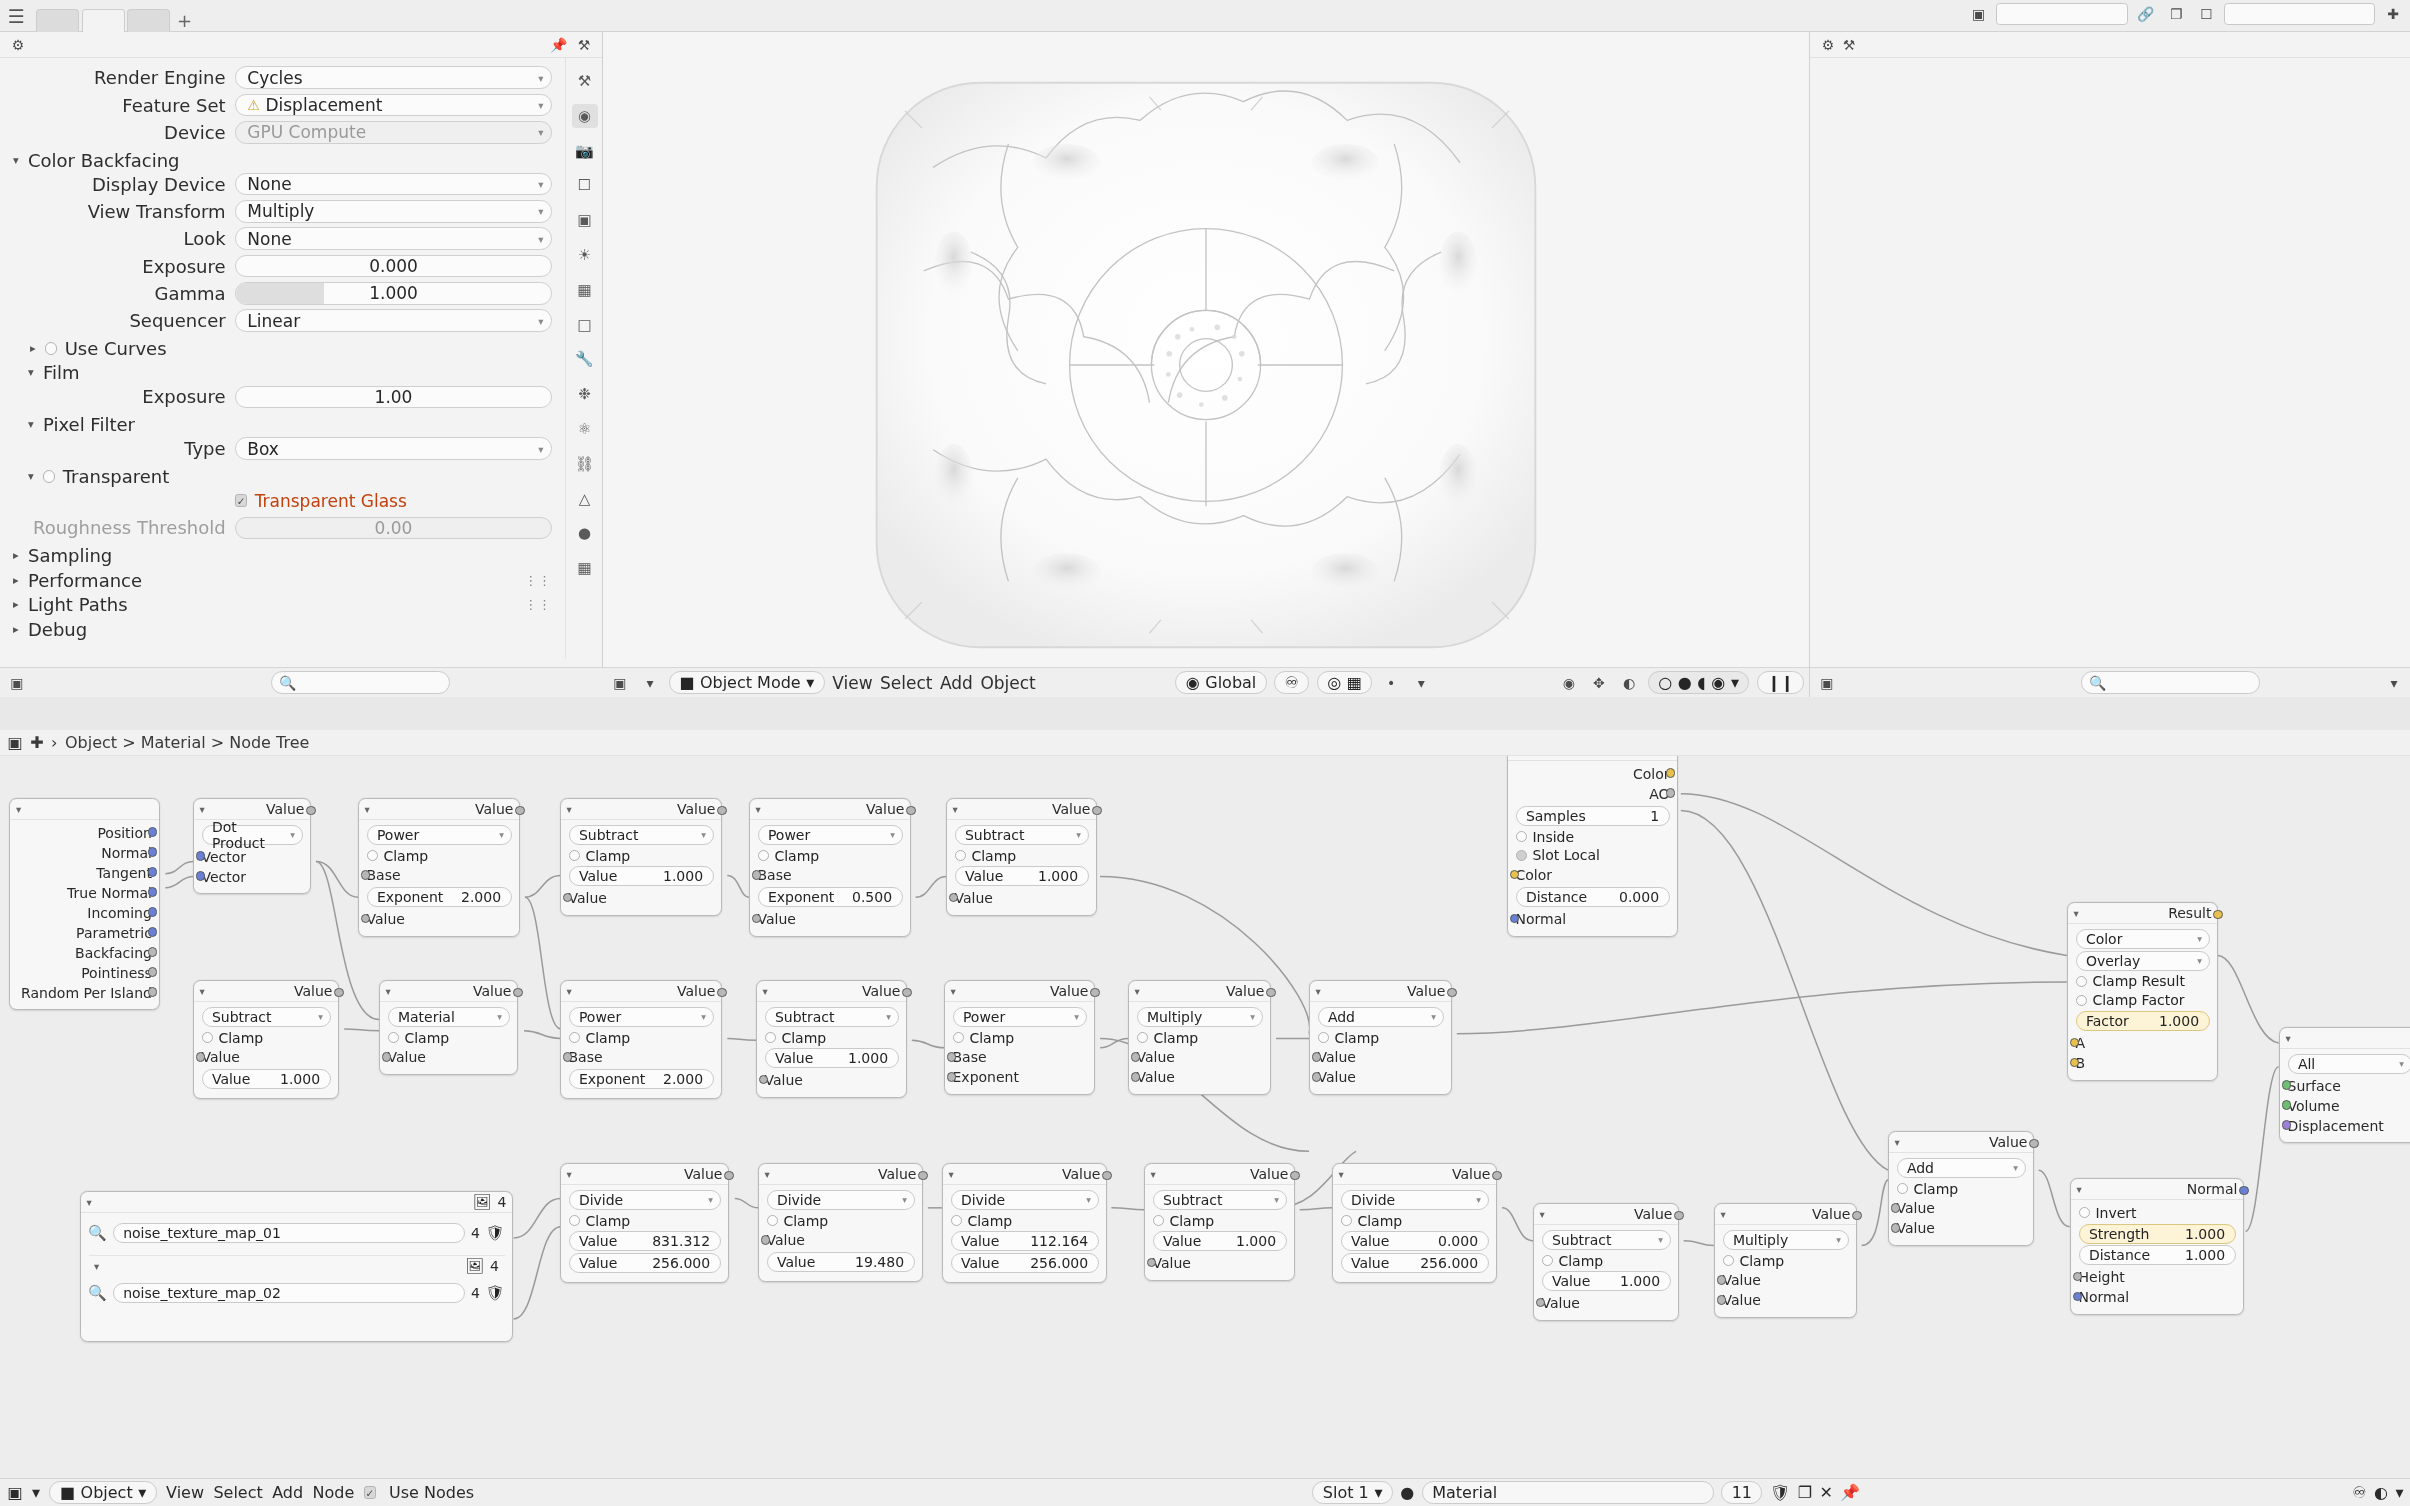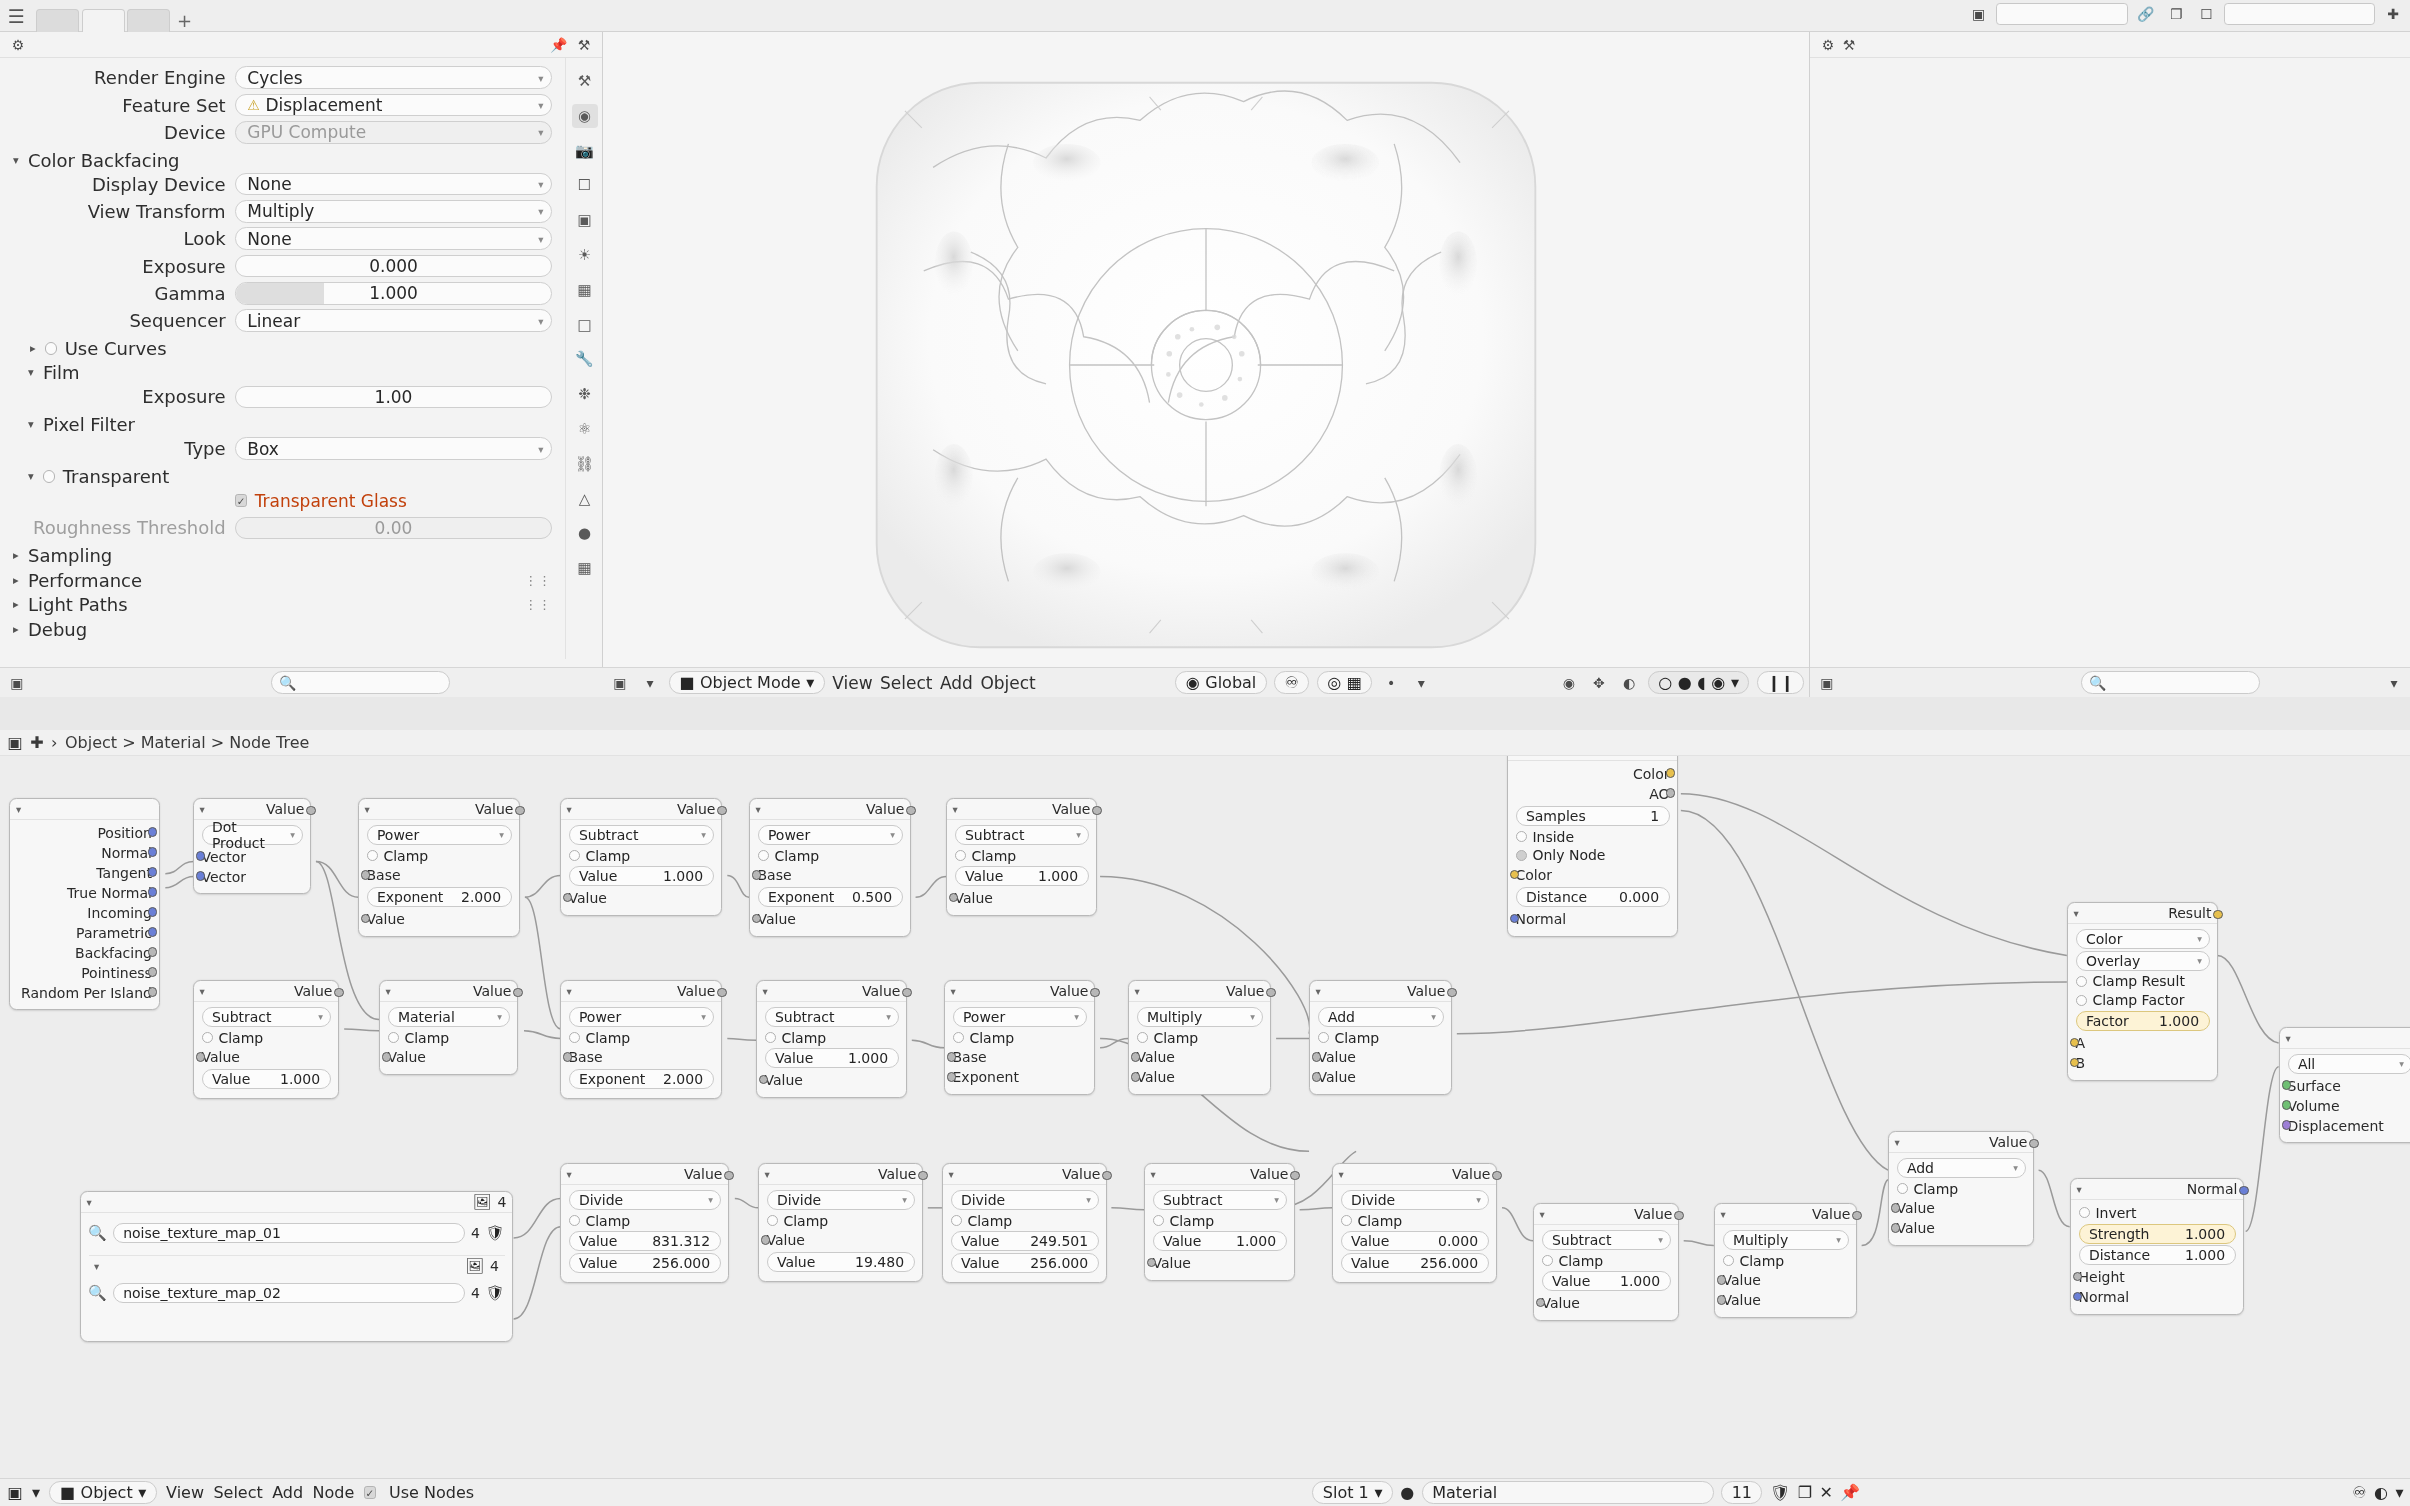--- a/index.html
+++ b/index.html
@@ -698,21 +698,21 @@
         <div class="nfield dual">
             <span>Samples</span>
             <span>1</span>
           </div>
         <div class="ncheck">
             <span class="rd"></span>
             <span>Inside</span>
           </div>
         <div class="ncheck">
             <span class="rd on"></span>
-            <span>Only Node</span>
+            <span>Slot Local</span>
           </div>
         <div class="nrow">
             <span class="sock l s-yellow" style="top:4.7px"></span>
             <span class="nlabel">Color</span>
           </div>
         <div class="nfield dual">
             <span>Distance</span>
             <span>0.000</span>
           </div>
         <div class="nrow">
@@ -1115,21 +1115,21 @@
         <div class="nfield">
             <span>Divide</span>
             <span class="cr">▾</span>
           </div>
         <div class="ncheck">
             <span class="rd"></span>
             <span>Clamp</span>
           </div>
         <div class="nfield dual">
             <span>Value</span>
-            <span>249.501</span>
+            <span>112.164</span>
           </div>
         <div class="nfield dual">
             <span>Value</span>
             <span>256.000</span>
           </div>
       </div>
     </div>
 
     <div class="node" style="left:1144px; top:407px; width:151px;">
       <div class="nhead">

